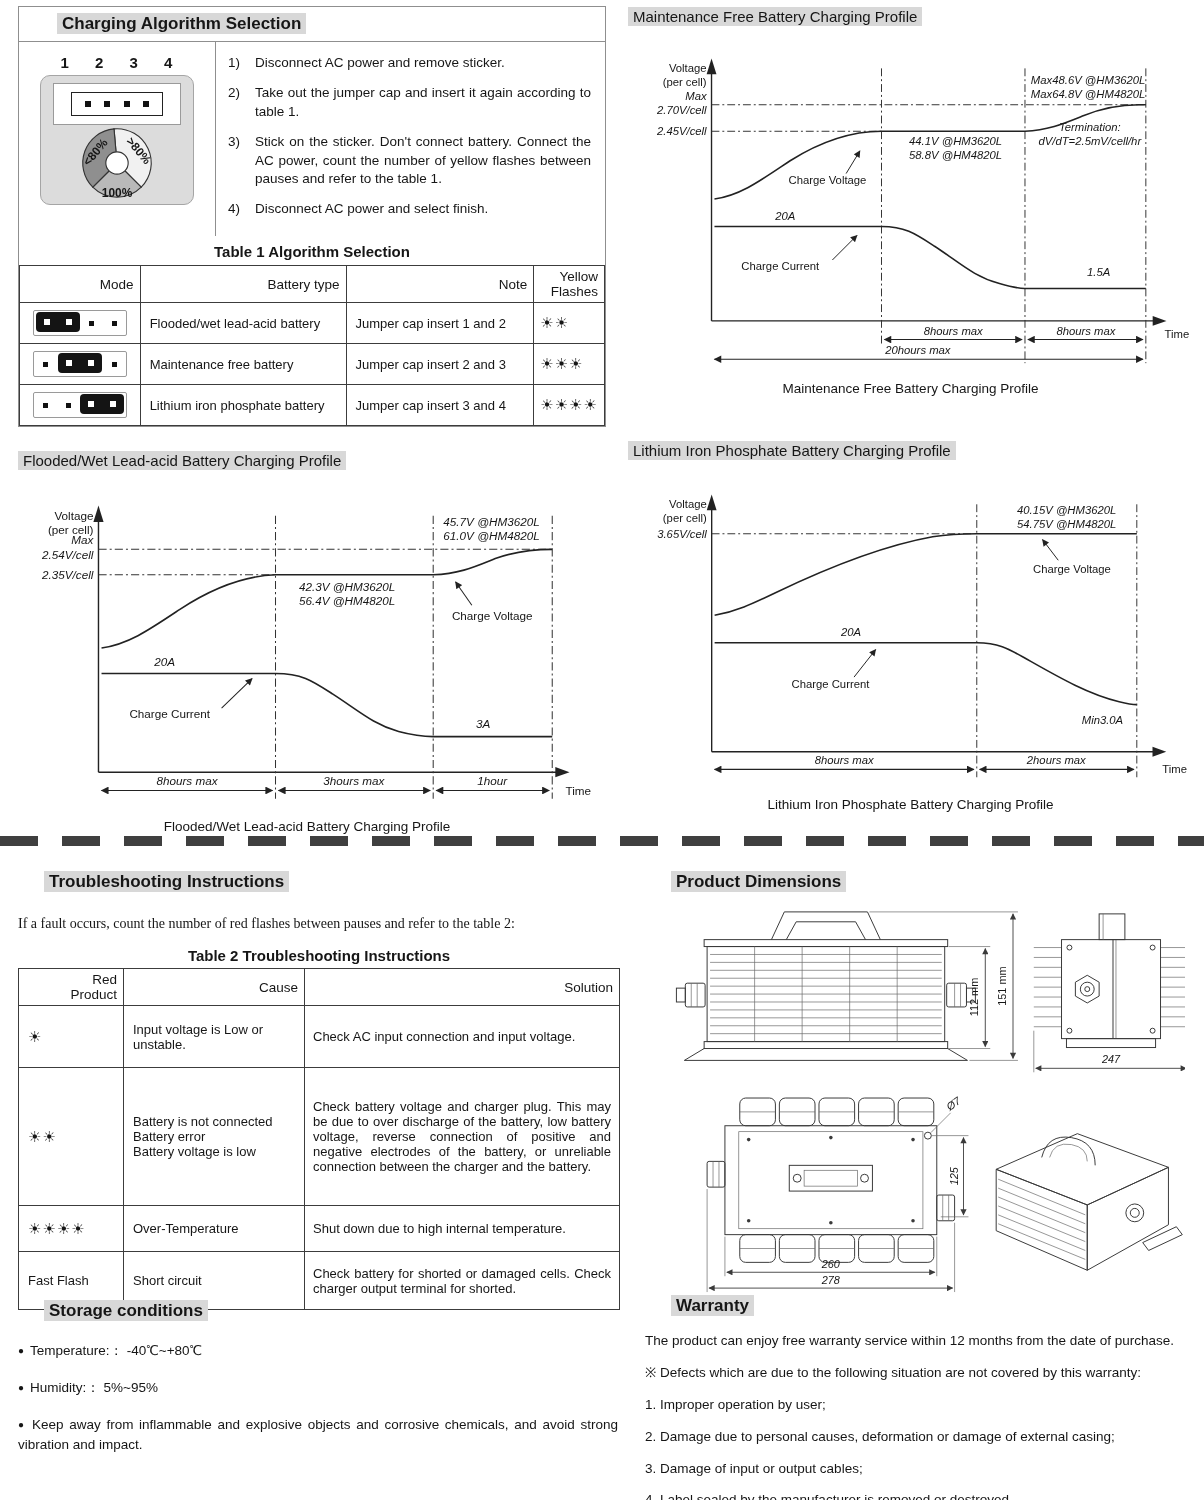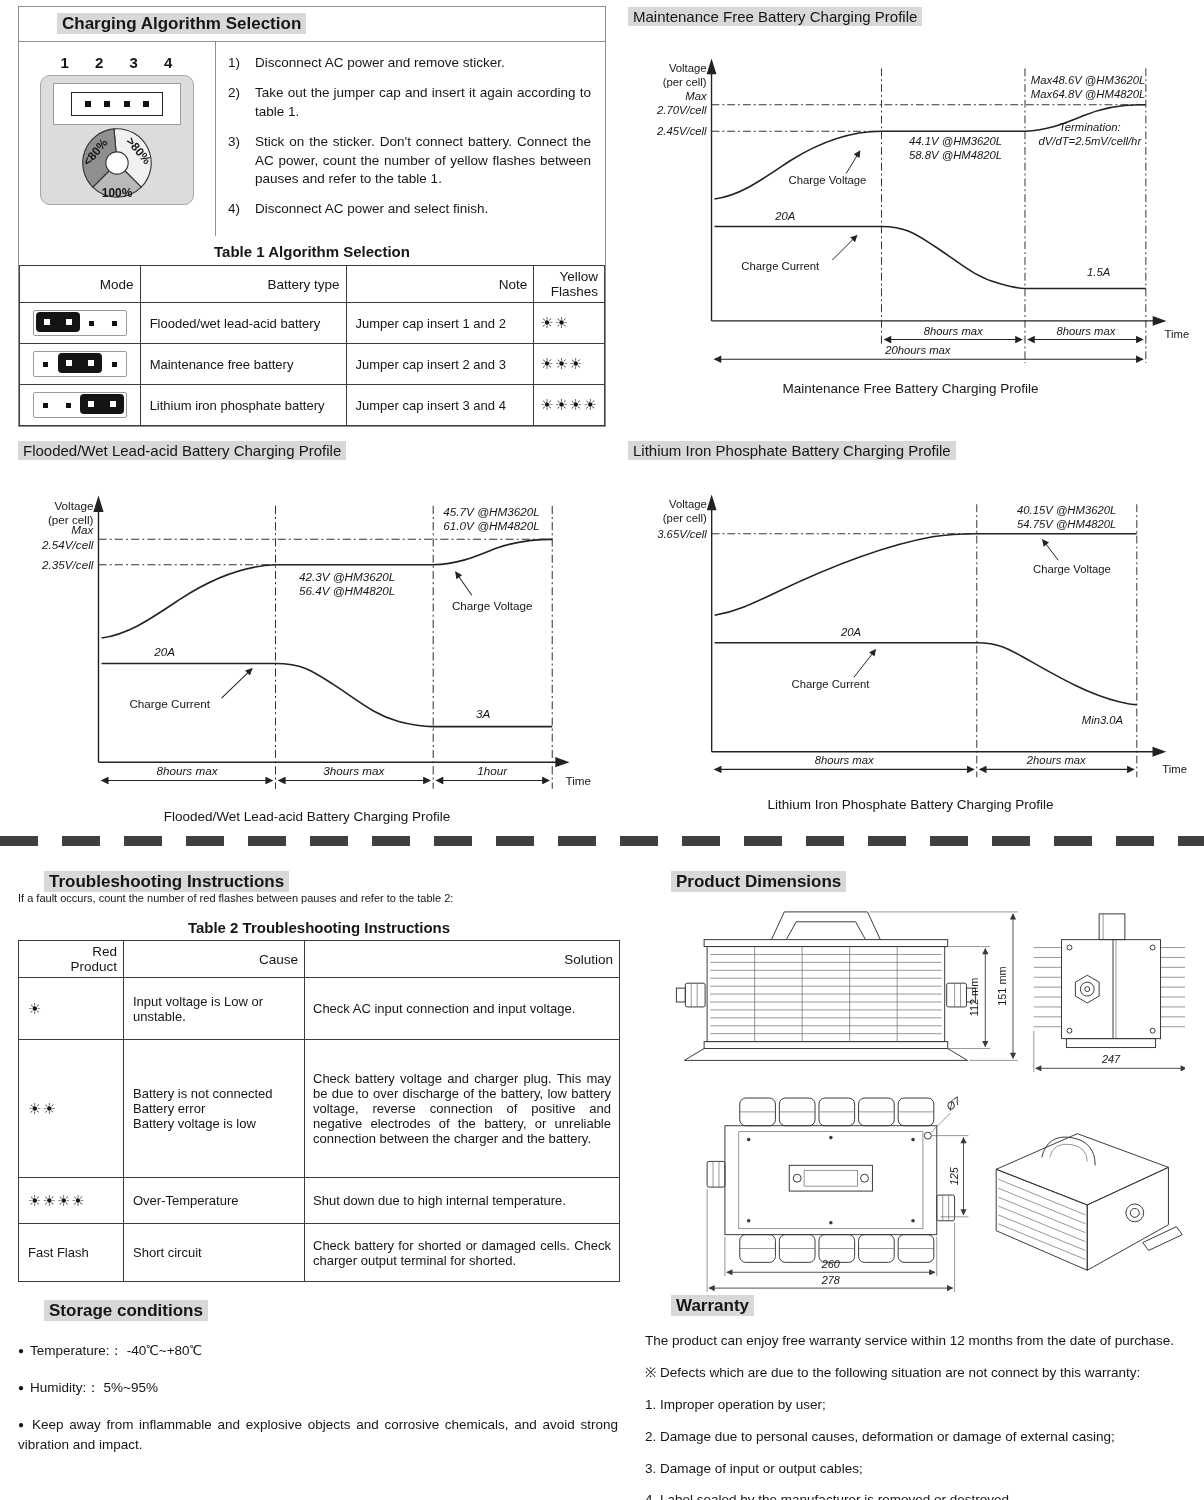--- a/index.html
+++ b/index.html
@@ -56,21 +56,21 @@
 
   
   .divider{position:absolute;left:0;top:836px;width:1204px;height:10px;
     background:repeating-linear-gradient(to right,#3f3f3f 0 38px,transparent 38px 62px);}
 
   
   .t2 .c-flash{text-align:left;padding-left:9px;}
   .t2 .c-cause{text-align:left;padding-left:9px;}
   .t2 .c-sol{text-align:justify;padding:4px 8px;}
   .pre{white-space:pre-line;}
-  .intro{font-size:11px;margin:0 0 2px;}
+  .intro{font-size:14px;margin:24px 0 2px;font-family:Liberation Serif, serif;}
 
   
   .draw{stroke:#3a3a3a;stroke-width:1;fill:none;}
   .thin{stroke:#6a6a6a;stroke-width:0.7;fill:none;}
   .dim{stroke:#3a3a3a;stroke-width:0.9;fill:none;}
   .dtext{font-size:11px;}
 
   
   .bullets{font-size:13.5px;line-height:1.5;}
   .bullets .b{margin-top:17px;}
@@ -236,21 +236,21 @@
     <text x="331" y="309" class="mid it">8hours max</text>
     <line class="seg" x1="407" y1="314" x2="524" y2="314" marker-start="url(#m1)" marker-end="url(#m1)"></line>
     <text x="466" y="309" class="mid it">8hours max</text>
     <line class="seg" x1="88" y1="334" x2="524" y2="334" marker-start="url(#m1)" marker-end="url(#m1)"></line>
     <text x="295" y="329" class="mid it">20hours max</text>
     <text x="546" y="312">Time</text>
   </svg>
   <div class="caption">Maintenance Free Battery Charging Profile</div>
 </div>
 
-<div class="sec" style="left:12px;top:442px;width:590px;">
+<div class="sec" style="left:12px;top:452px;width:590px;">
   <div class="chart-title" style="padding-left:6px"><span class="hl">Flooded/Wet Lead-acid Battery Charging Profile</span></div>
   <svg width="585" height="336" viewBox="0 0 575 330" style="margin-top:8px">
     <defs>
       <marker id="m2" viewBox="0 0 10 10" refX="9" refY="5" markerWidth="8" markerHeight="7" orient="auto-start-reverse">
           <path d="M0,0 L10,5 L0,10 z" fill="#222"></path>
         </marker>
     </defs>
     <line class="ax" x1="85" y1="290" x2="85" y2="40"></line>
       <polygon class="ah" points="85,28 80,44 90,44"></polygon>
     <line class="ax" x1="85" y1="290" x2="536" y2="290"></line>
@@ -545,18 +545,18 @@
 <div class="sec bullets" style="left:18px;top:1298px;width:600px;">
   <div class="sec-title"><span class="hl">Storage conditions</span></div>
   <div class="b"><span class="dot">●</span><span>Temperature:：</span> <span>-40℃~+80℃</span></div>
   <div class="b"><span class="dot">●</span><span>Humidity:：</span> <span>5%~95%</span></div>
   <div class="b" style="text-align:justify"><span class="dot">●</span><span>Keep away from inflammable and explosive objects and corrosive chemicals, and avoid strong vibration and impact.</span></div>
 </div>
 
 <div class="sec wlines" style="left:645px;top:1296px;width:552px;">
   <div class="sec-title" style="margin-bottom:16px"><span class="hl">Warranty</span></div>
   <p>The product can enjoy free warranty service within 12 months from the date of purchase.</p>
-  <p>※ Defects which are due to the following situation are not connect by this warranty:</p>
+  <p>※ Defects which are due to the following situation are not covered by this warranty:</p>
   <p>1. Improper operation by user;</p>
   <p>2. Damage due to personal causes, deformation or damage of external casing;</p>
   <p>3. Damage of input or output cables;</p>
   <p>4. Label sealed by the manufacturer is removed or destroyed.</p>
 </div>
 
 </body></html>

